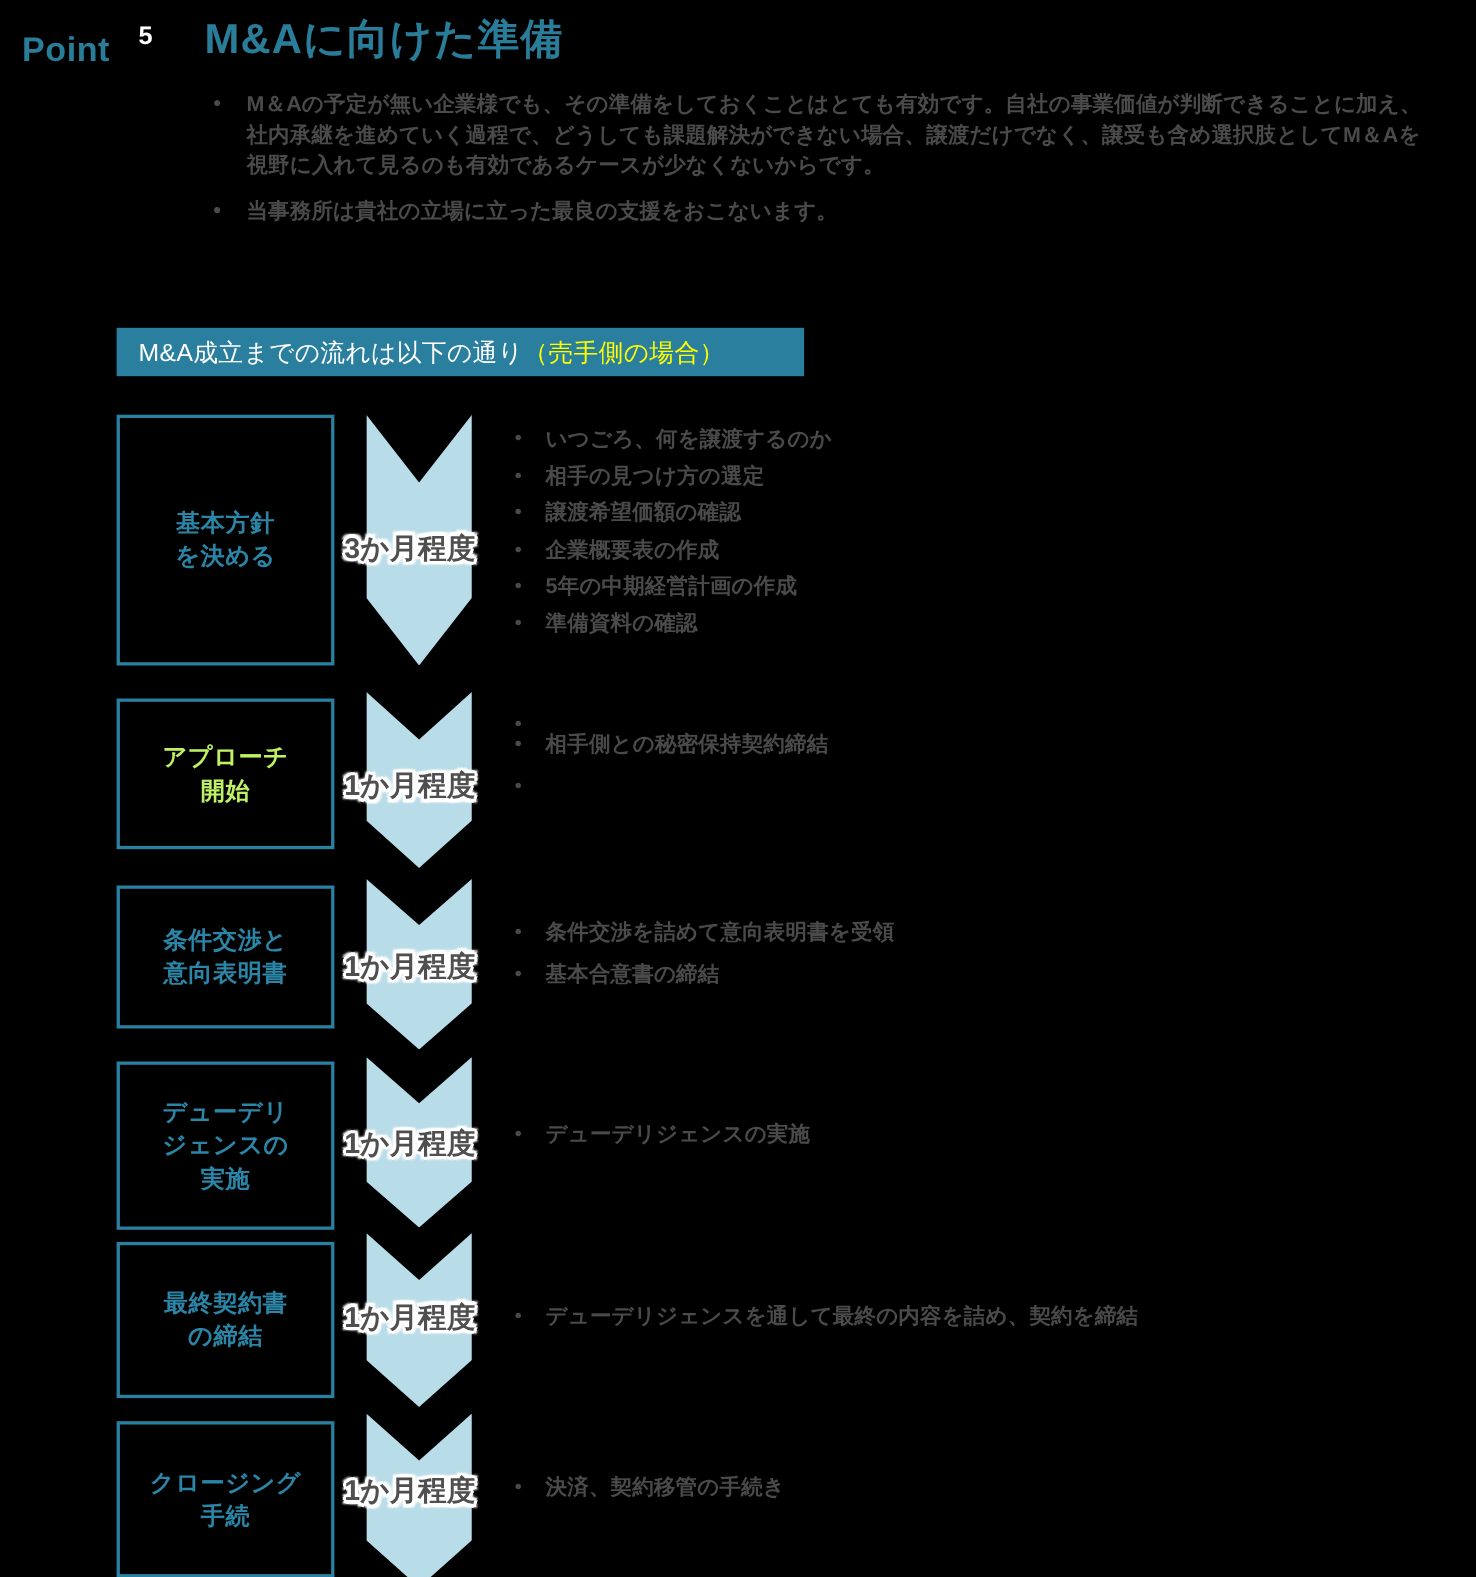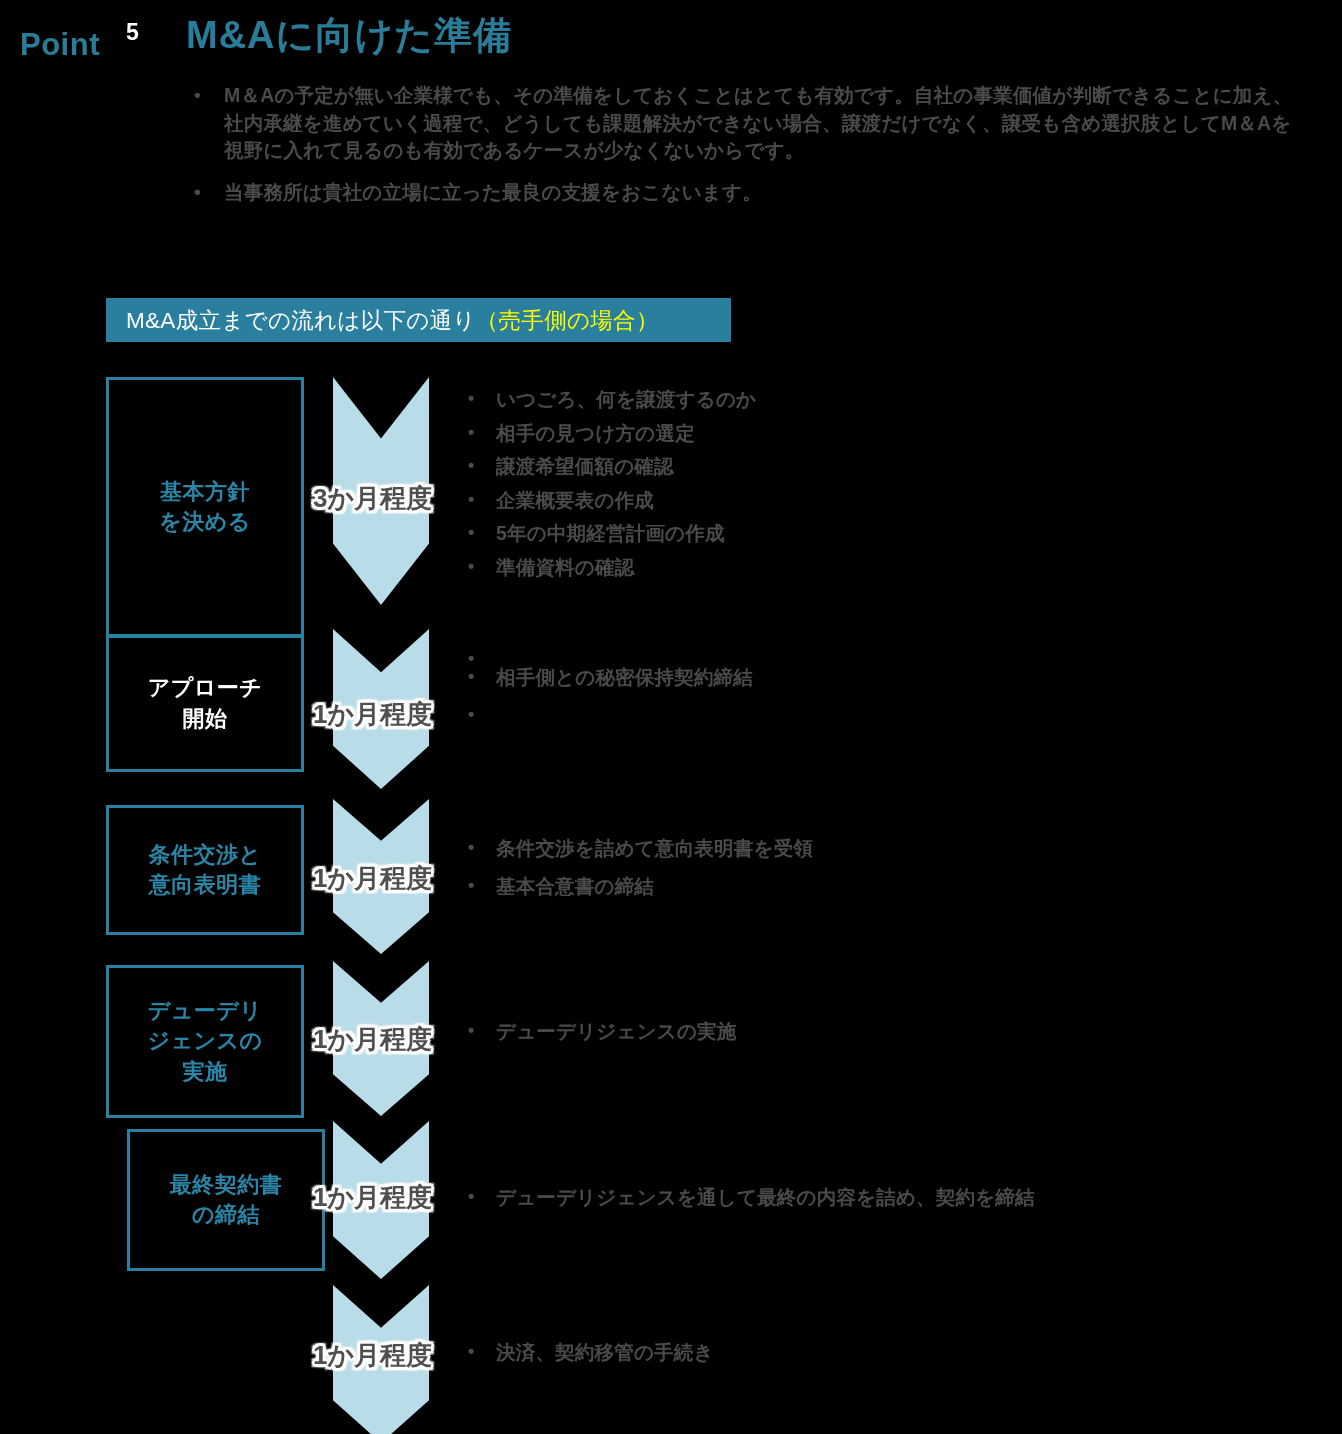--- a/index.html
+++ b/index.html
@@ -180,40 +180,40 @@
 <div id="banner">
   <div class="banner-text">
     <span>M&amp;A成立までの流れは以下の通り</span><span class="hl">（売手側の場合）</span>
   </div>
 </div>
 
 <div id="flow">
     <div class="arrow-wrap" style="top: 377px; height: 228px;">
       <div class="arrow-shape" style="background: rgb(184, 220, 232);"></div>
     </div>
-    <div class="step-box" style="top: 377px; height: 260px; border-color: rgb(41, 128, 160);">
+    <div class="step-box" style="top: 377px; height: 228px; border-color: rgb(41, 128, 160);">
       <div class="step-box-label" style="color: rgb(42, 133, 166);">
         <div>基本方針</div>
         <div>を決める</div>
       </div>
     </div>
     <div class="duration" style="top: 481px;">3か月程度</div>
     <div class="bullets" style="top: 390px;">
       <div class="bullet" style="margin-bottom: 14px;"><span class="dot">•</span><span>いつごろ、何を譲渡するのか</span></div>
       <div class="bullet" style="margin-bottom: 14px;"><span class="dot">•</span><span>相手の見つけ方の選定</span></div>
       <div class="bullet" style="margin-bottom: 14px;"><span class="dot">•</span><span>譲渡希望価額の確認</span></div>
       <div class="bullet" style="margin-bottom: 14px;"><span class="dot">•</span><span>企業概要表の作成</span></div>
       <div class="bullet" style="margin-bottom: 14px;"><span class="dot">•</span><span>5年の中期経営計画の作成</span></div>
       <div class="bullet" style="margin-bottom: 14px;"><span class="dot">•</span><span>準備資料の確認</span></div>
     </div>
     <div class="arrow-wrap" style="top: 629px; height: 160px;">
       <div class="arrow-shape" style="background: rgb(184, 220, 232);"></div>
     </div>
     <div class="step-box" style="top: 635px; height: 137px; border-color: rgb(41, 128, 160);">
-      <div class="step-box-label" style="color: #ffffff;">
+      <div class="step-box-label" style="color: #bef264;">
         <div>アプローチ</div>
         <div>開始</div>
       </div>
     </div>
     <div class="duration" style="top: 697px;">1か月程度</div>
     <div class="bullets" style="top: 650px;">
       <div class="bullet" style="margin-bottom: 18px;"><span class="dot">•</span></div>
       <div class="bullet" style="margin-bottom: 18px;"><span class="dot">•</span><span>相手側との秘密保持契約締結</span></div>
       <div class="bullet" style="margin-bottom: 18px;"><span class="dot">•</span></div>
     </div>
@@ -241,30 +241,36 @@
         <div>実施</div>
       </div>
     </div>
     <div class="duration" style="top: 1022px;">1か月程度</div>
     <div class="bullets" style="top: 1022px;">
       <div class="bullet" style="margin-bottom: 18px;"><span class="dot">•</span><span>デューデリジェンスの実施</span></div>
     </div>
     <div class="arrow-wrap" style="top: 1121px; height: 158px;">
       <div class="arrow-shape" style="background: rgb(184, 220, 232);"></div>
     </div>
-    <div class="step-box" style="top: 1129px; height: 142px; border-color: rgb(41, 128, 160); margin-left: 21px;">
+    <div class="step-box" style="top: 1129px; height: 142px; border-color: rgb(41, 128, 160);">
       <div class="step-box-label" style="color: rgb(42, 133, 166);">
         <div>最終契約書</div>
         <div>の締結</div>
       </div>
     </div>
     <div class="duration" style="top: 1180px;">1か月程度</div>
     <div class="bullets" style="top: 1188px;">
       <div class="bullet" style="margin-bottom: 18px;"><span class="dot">•</span><span>デューデリジェンスを通して最終の内容を詰め、契約を締結</span></div>
     </div>
     <div class="arrow-wrap" style="top: 1285px; height: 158px;">
       <div class="arrow-shape" style="background: rgb(184, 220, 232);"></div>
     </div>
+    <div class="step-box" style="top: 1292px; height: 142px; border-color: rgb(41, 128, 160);">
+      <div class="step-box-label" style="color: rgb(42, 133, 166);">
+        <div>クロージング</div>
+        <div>手続</div>
+      </div>
+    </div>
     <div class="duration" style="top: 1338px;">1か月程度</div>
     <div class="bullets" style="top: 1343px;">
       <div class="bullet" style="margin-bottom: 18px;"><span class="dot">•</span><span>決済、契約移管の手続き</span></div>
     </div>
   </div>
 
 </body></html>

